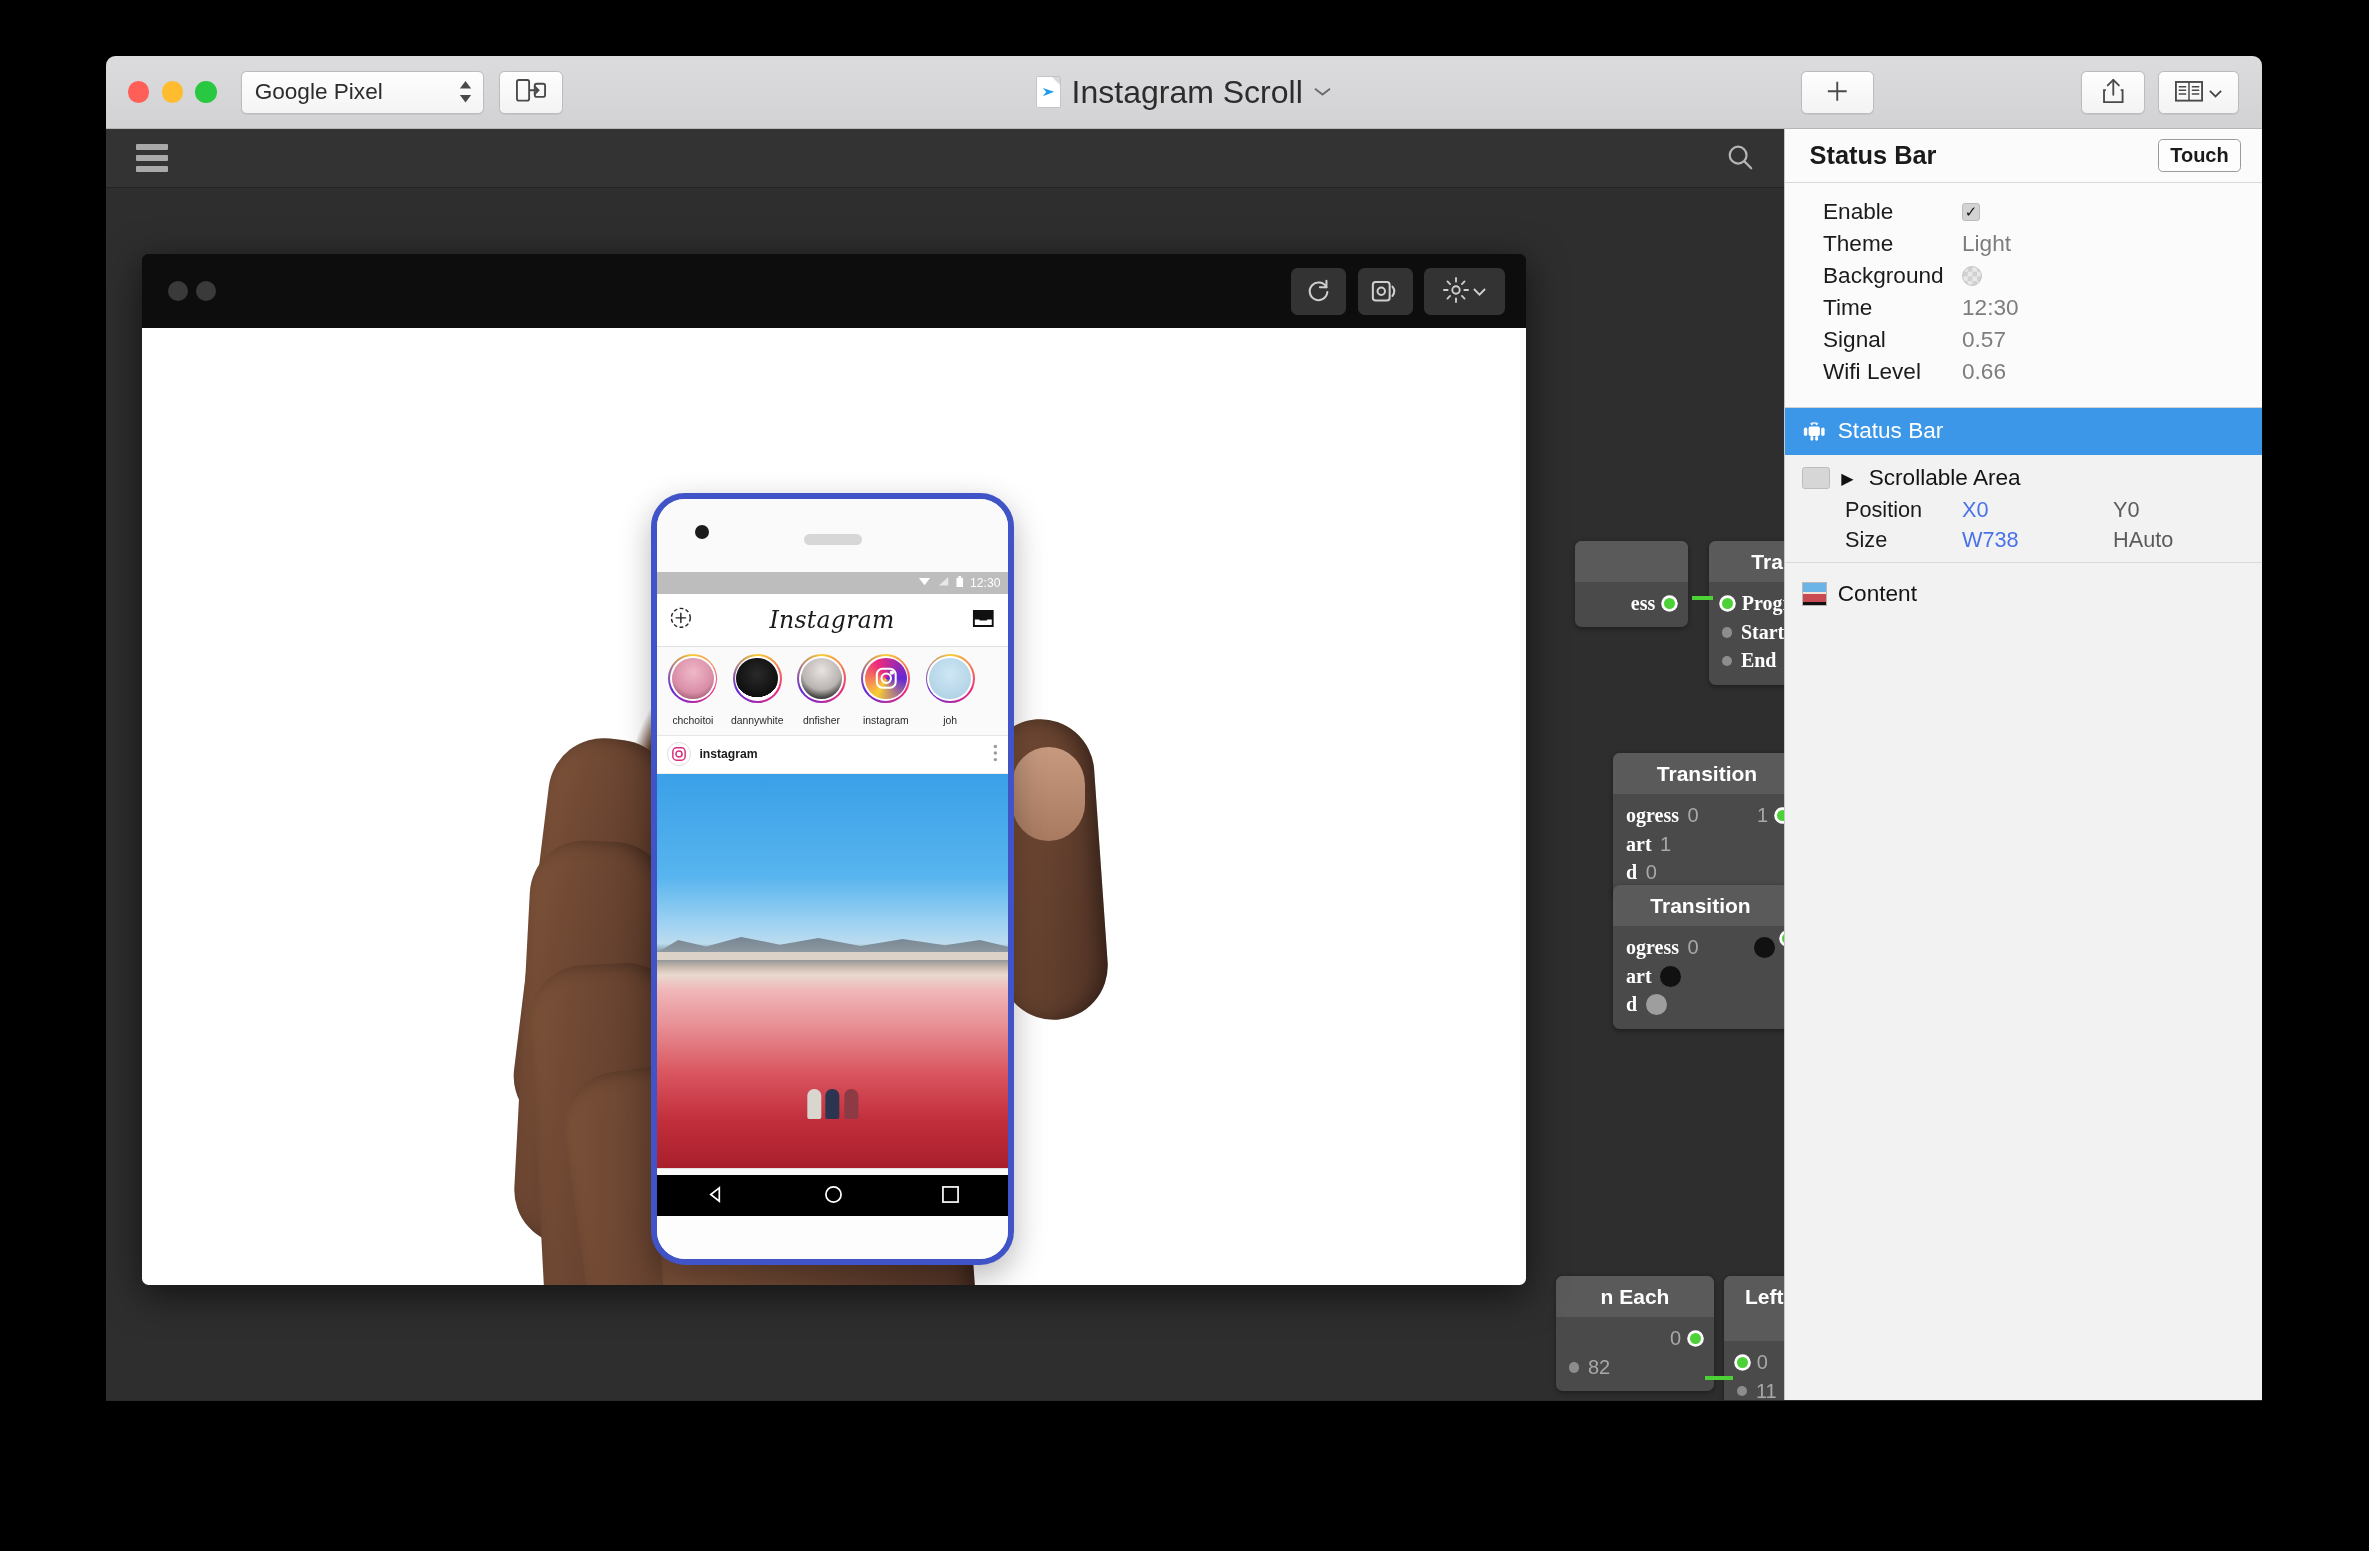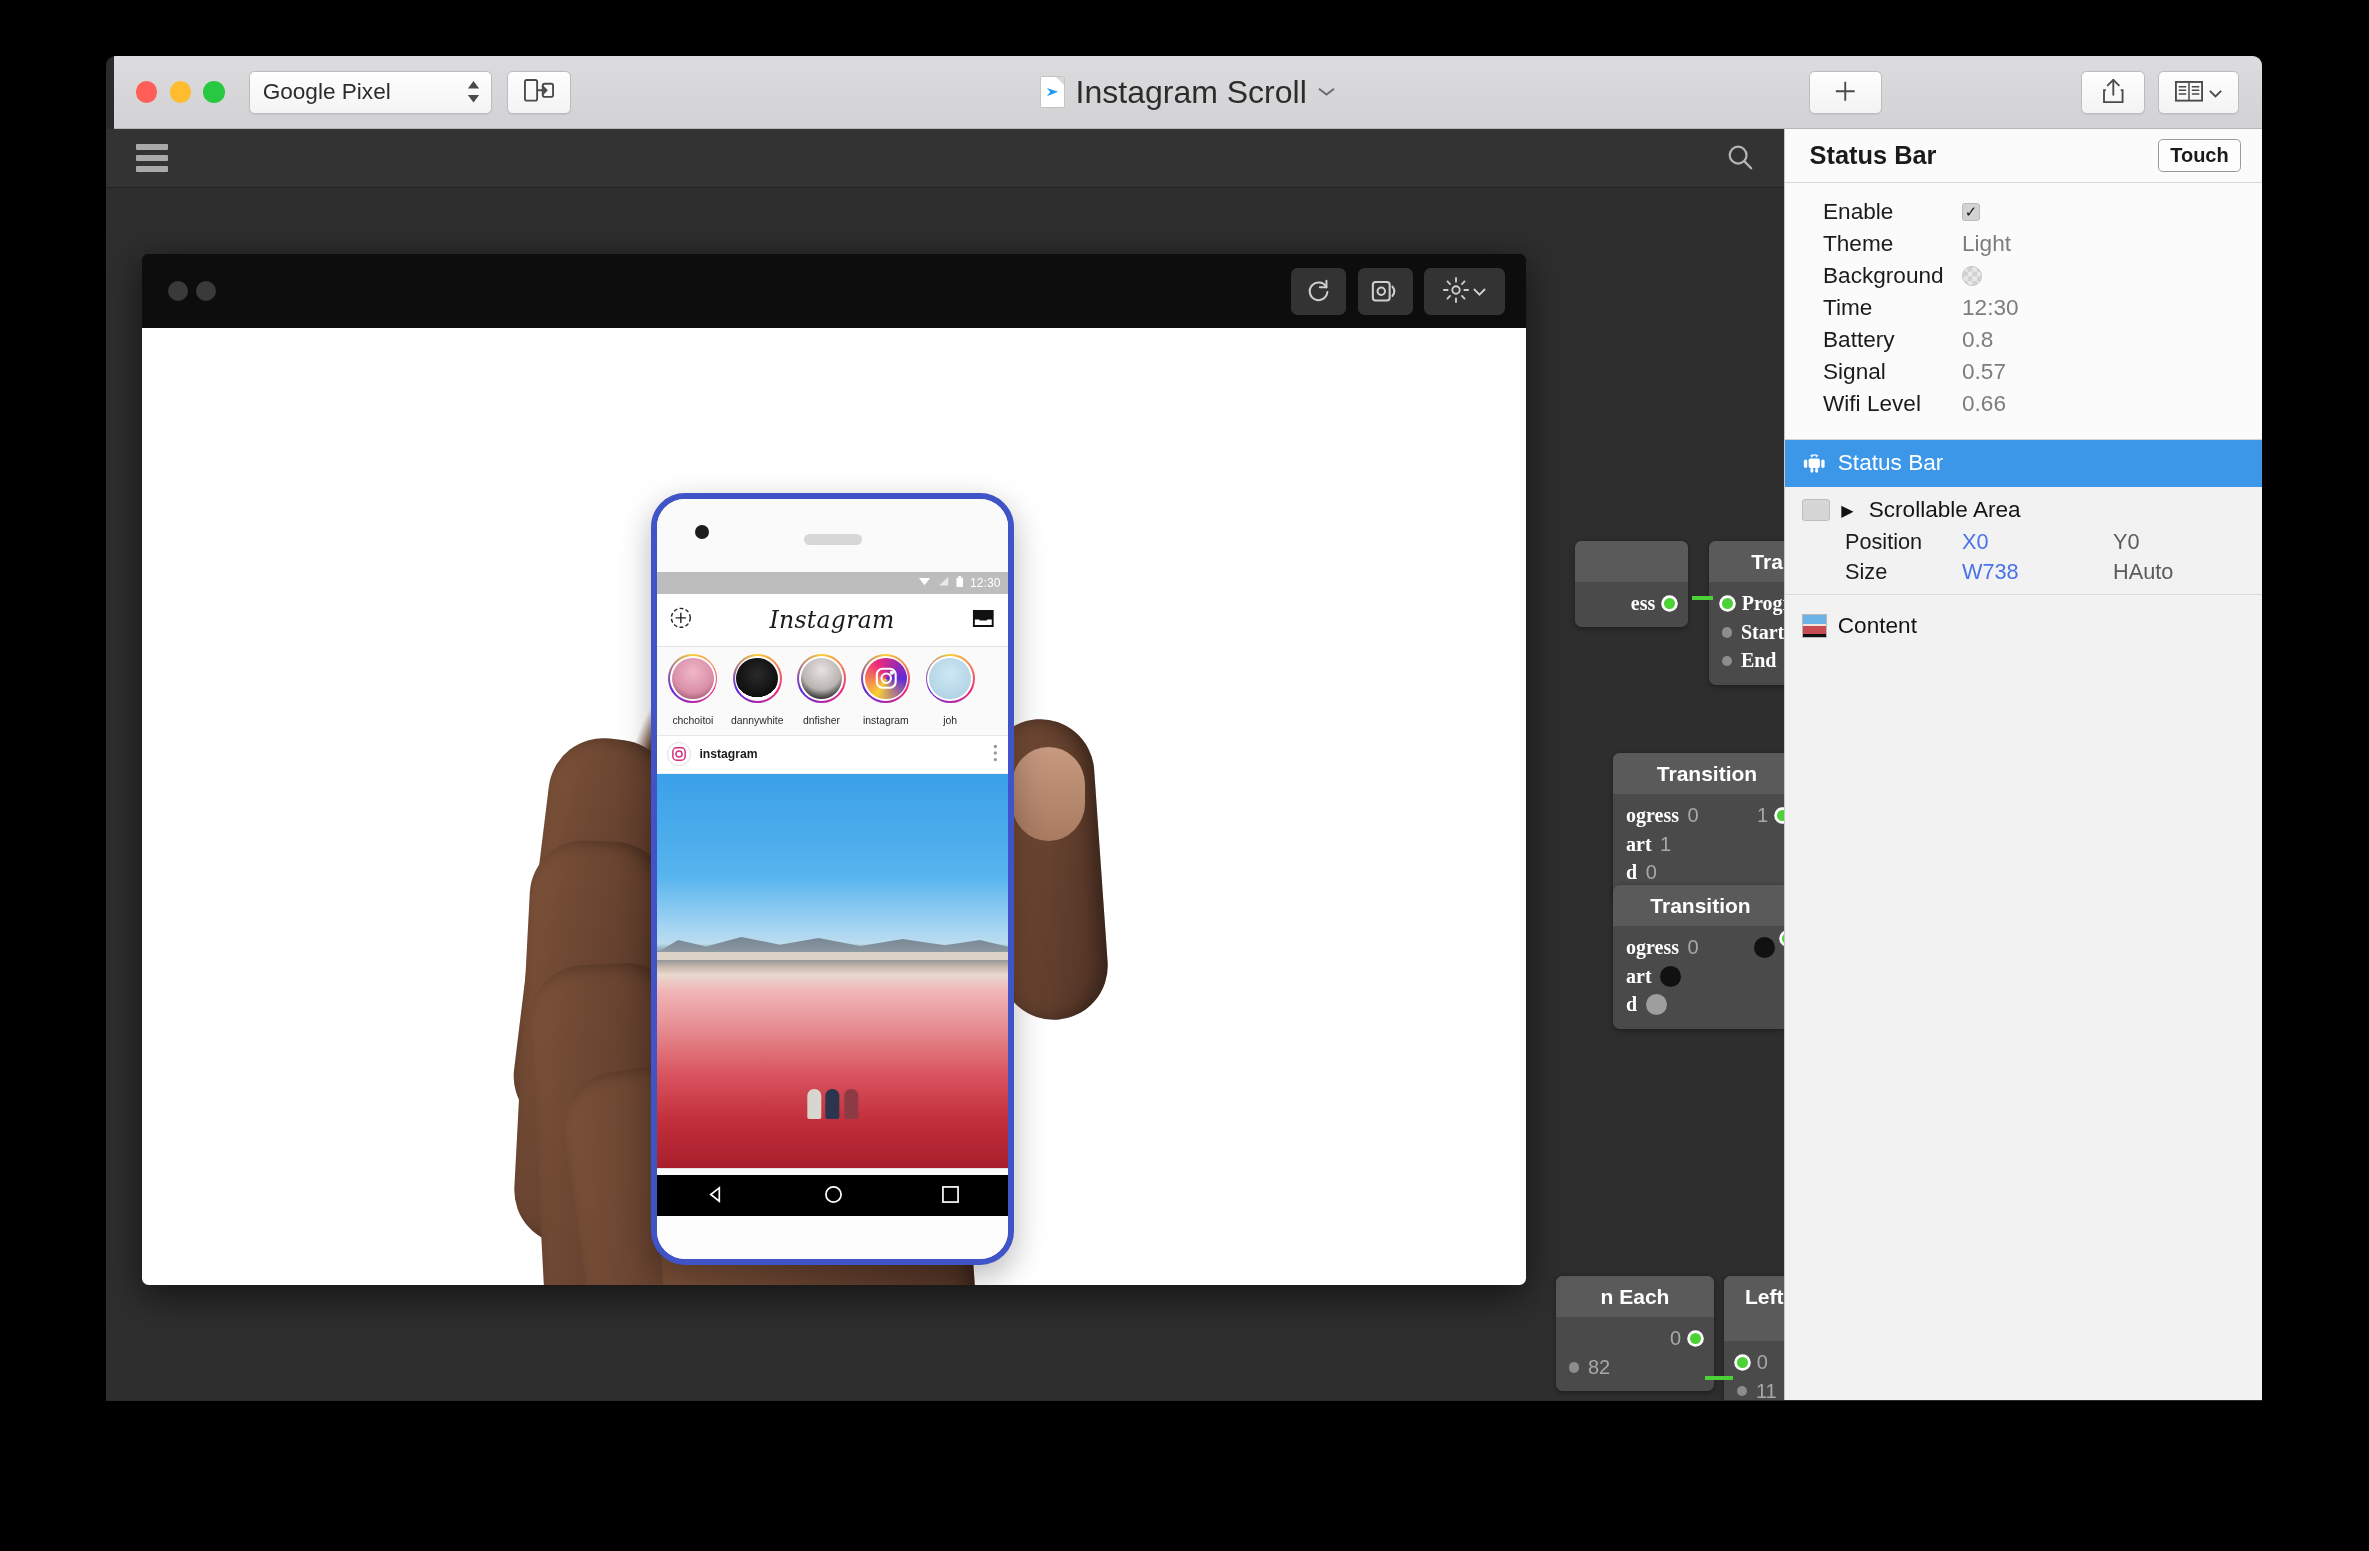--- a/index.html
+++ b/index.html
@@ -12,21 +12,20 @@
 
   
   #app-window {
     position: absolute;
     left: 106px; top: 56px;
     width: 2156px; height: 1345px;
     background: #2b2b2b;
     border-radius: 9.4px 9.4px 0 0;
     overflow: hidden;
     box-shadow: 0 13px 47px rgba(0,0,0,.75);
-    padding-left: 8px;
   }
 
   
   #titlebar {
     position: relative;
     height: 73px;
     background: linear-gradient(#dcdbdd, #d2d1d3);
     border-bottom: 0.9px solid #b6b5b7;
     display: flex; align-items: center;
   }
@@ -746,24 +745,20 @@
         </div>
         <div class="prop">
           <span class="k">Background</span>
           <span class="swatch"></span>
         </div>
         <div class="prop">
           <span class="k">Time</span>
           <span class="v">12:30</span>
         </div>
         <div class="prop">
-          <span class="k">Battery</span>
-          <span class="v">0.8</span>
-        </div>
-        <div class="prop">
           <span class="k">Signal</span>
           <span class="v">0.57</span>
         </div>
         <div class="prop">
           <span class="k">Wifi Level</span>
           <span class="v">0.66</span>
         </div>
       </div>
 
       <div id="layer-list">

